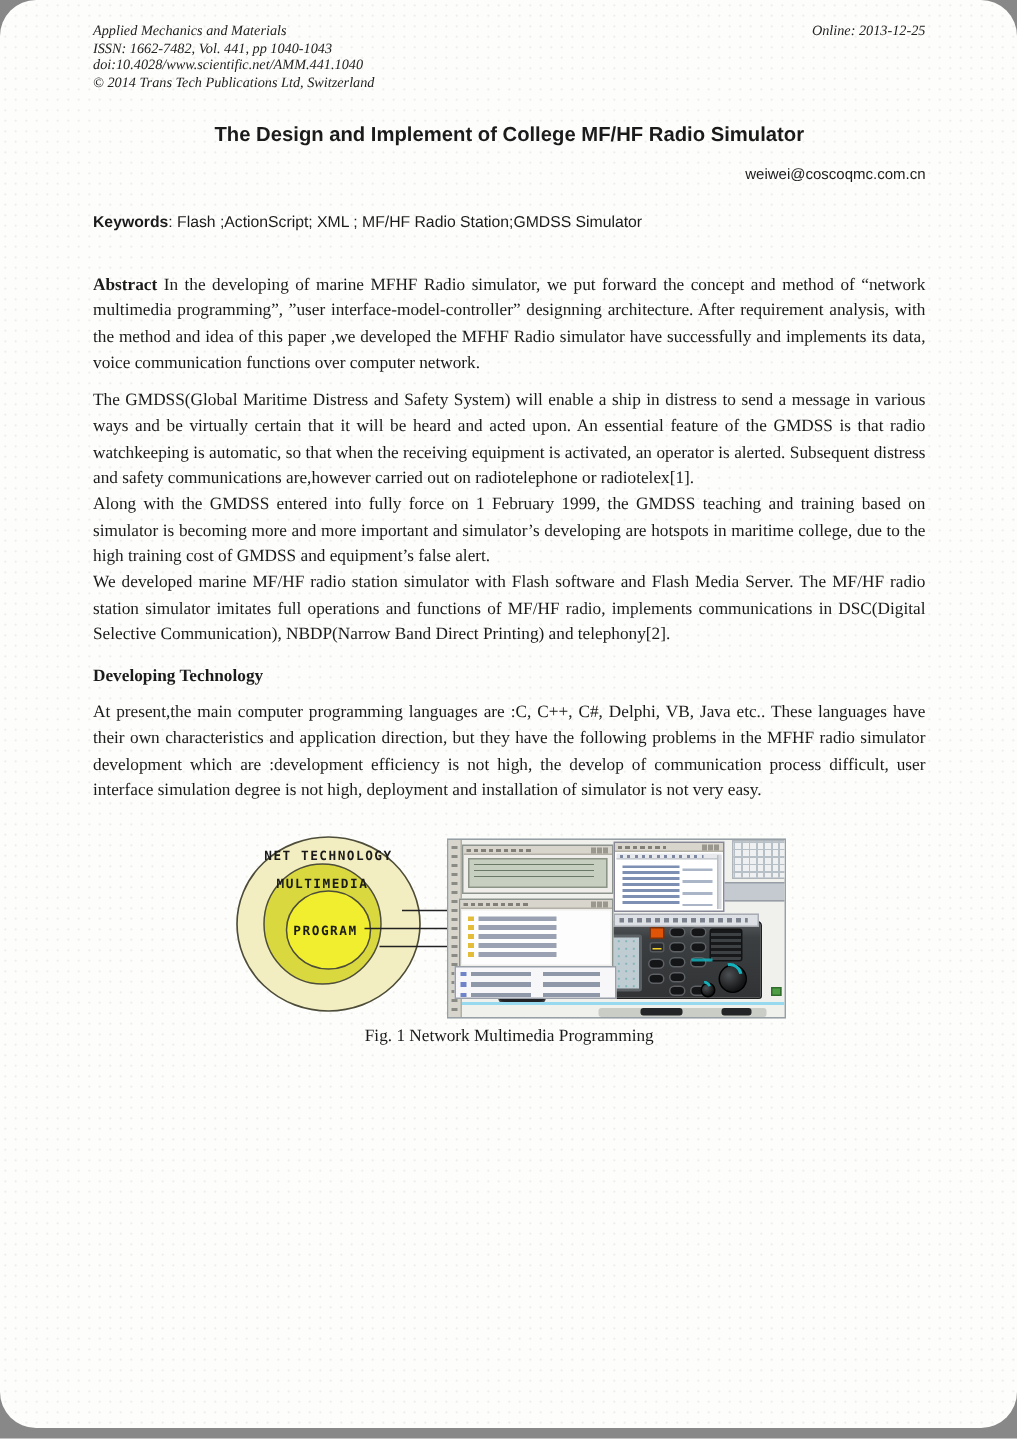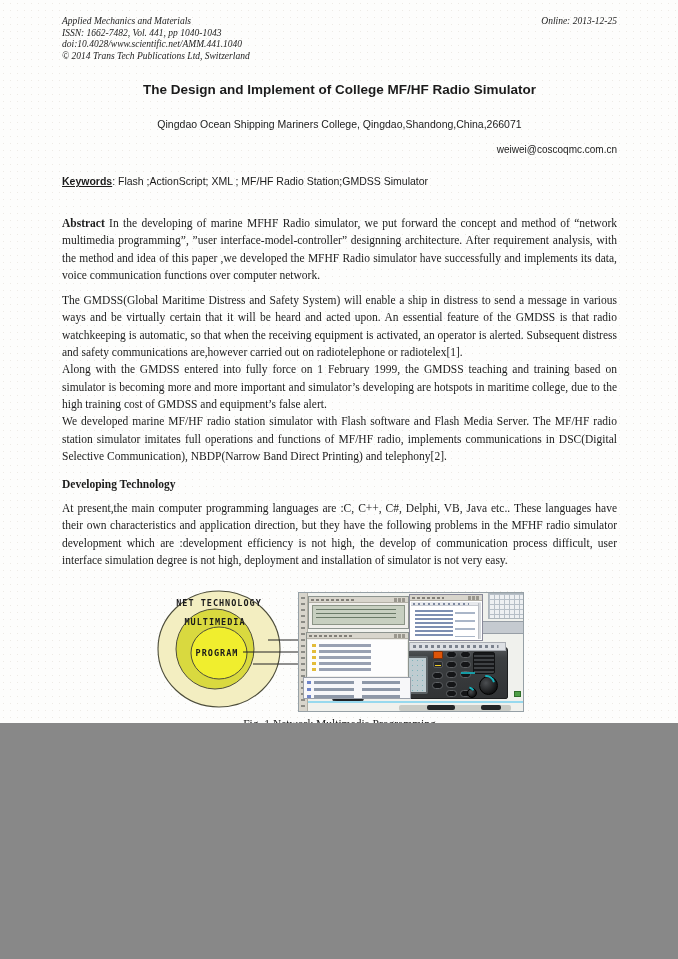--- a/index.html
+++ b/index.html
@@ -1,37 +1,37 @@
 <!DOCTYPE html>
 <html><head>
 <meta charset="utf-8">
 <style>
   * { margin:0; padding:0; box-sizing:border-box; }
   html,body { background:#888; }
   .page {
-    position:relative; width:678px; height:723px; margin:0 auto;
+    position:relative; width:678px; height:952px; margin:0 auto;
     background:#fdfdfc;
     background-image: radial-gradient(#edeae5 0.6px, rgba(0,0,0,0) 0.7px);
     background-size: 7px 7px;
-    color:#1b1b1b; overflow:hidden;
+    color:#1b1b1b; overflow:hidden;border-radius:24px;
   }
   .content { padding:16px 61px 0 62px; }
 
   
   .hdr { display:flex; justify-content:space-between; align-items:flex-start;
          font:italic 9.5px/11.5px "Liberation Serif", serif; color:#222; }
   .hdr .left div { white-space:nowrap; }
 
   
   .title  { margin-top:20px; text-align:center; font:bold 13.5px/16px "Liberation Sans", sans-serif; }
   .author { margin-top:19px; text-align:center; font:13px/15px "Liberation Sans", sans-serif; }
   .affil  { margin-top:20px; text-align:center; font:10.5px/13px "Liberation Sans", sans-serif; }
   .email  { margin-top:13px; text-align:right; font:10px/12px "Liberation Sans", sans-serif; }
   .keywords { margin-top:19px; font:10.5px/13px "Liberation Sans", sans-serif; }
-  .keywords b { font-weight:bold;text-decoration:underline; }
+  .keywords b { font-weight:bold; }
 
   
   .abs { margin-top:27px; }
   .serif-p { font:11.5px/17.3px "Liberation Serif", serif; text-align:justify; }
   .sec-h { font:bold 11.5px/15px "Liberation Serif", serif; }
   .h-intro { margin-top:26px; }
   .h-dev   { margin-top:12px; }
   .after-h { margin-top:8px; }
 
   
@@ -138,21 +138,20 @@
         <div>ISSN: 1662-7482, Vol. 441, pp 1040-1043</div>
         <div>doi:10.4028/www.scientific.net/AMM.441.1040</div>
         <div>© 2014 Trans Tech Publications Ltd, Switzerland</div>
       </div>
       <div class="right">
         <div>Online: 2013-12-25</div>
       </div>
     </div>
 
     <div class="title">The Design and Implement of College MF/HF Radio Simulator</div>
-    <div class="affil">Qingdao Ocean Shipping Mariners College, Qingdao,Shandong,China,266071</div>
     <div class="email">weiwei@coscoqmc.com.cn</div>
 
     <div class="keywords"><b>Keywords</b><span>: Flash ;ActionScript; XML ; MF/HF Radio Station;GMDSS Simulator</span></div>
 
     <p class="serif-p abs"><b>Abstract</b><span> In the developing of marine MFHF Radio simulator, we put forward the concept and method of “network multimedia programming”, ”user interface-model-controller” designning architecture. After requirement analysis, with the method and idea of this paper ,we developed the MFHF Radio simulator have successfully and implements its data, voice communication functions over computer network.</span></p>
 
     <p class="serif-p after-h">The GMDSS(Global Maritime Distress and Safety System)  will enable a ship in distress to send a message in various ways and be virtually certain that it will be heard and acted upon. An essential feature of the GMDSS is that radio watchkeeping is automatic, so that when the receiving equipment is activated, an operator is alerted. Subsequent distress and safety communications are,however carried out on radiotelephone or radiotelex[1].</p>
     <p class="serif-p">Along with the GMDSS entered into fully force on 1 February 1999, the GMDSS teaching and training based on simulator is becoming more and more important and simulator’s developing are hotspots in maritime college, due to the high training cost of GMDSS and equipment’s false alert.</p>
     <p class="serif-p">We developed marine MF/HF radio station simulator with Flash software and Flash Media Server. The MF/HF radio station simulator imitates full operations and functions of MF/HF radio, implements  communications in DSC(Digital Selective Communication), NBDP(Narrow Band Direct Printing) and telephony[2].</p>
 

